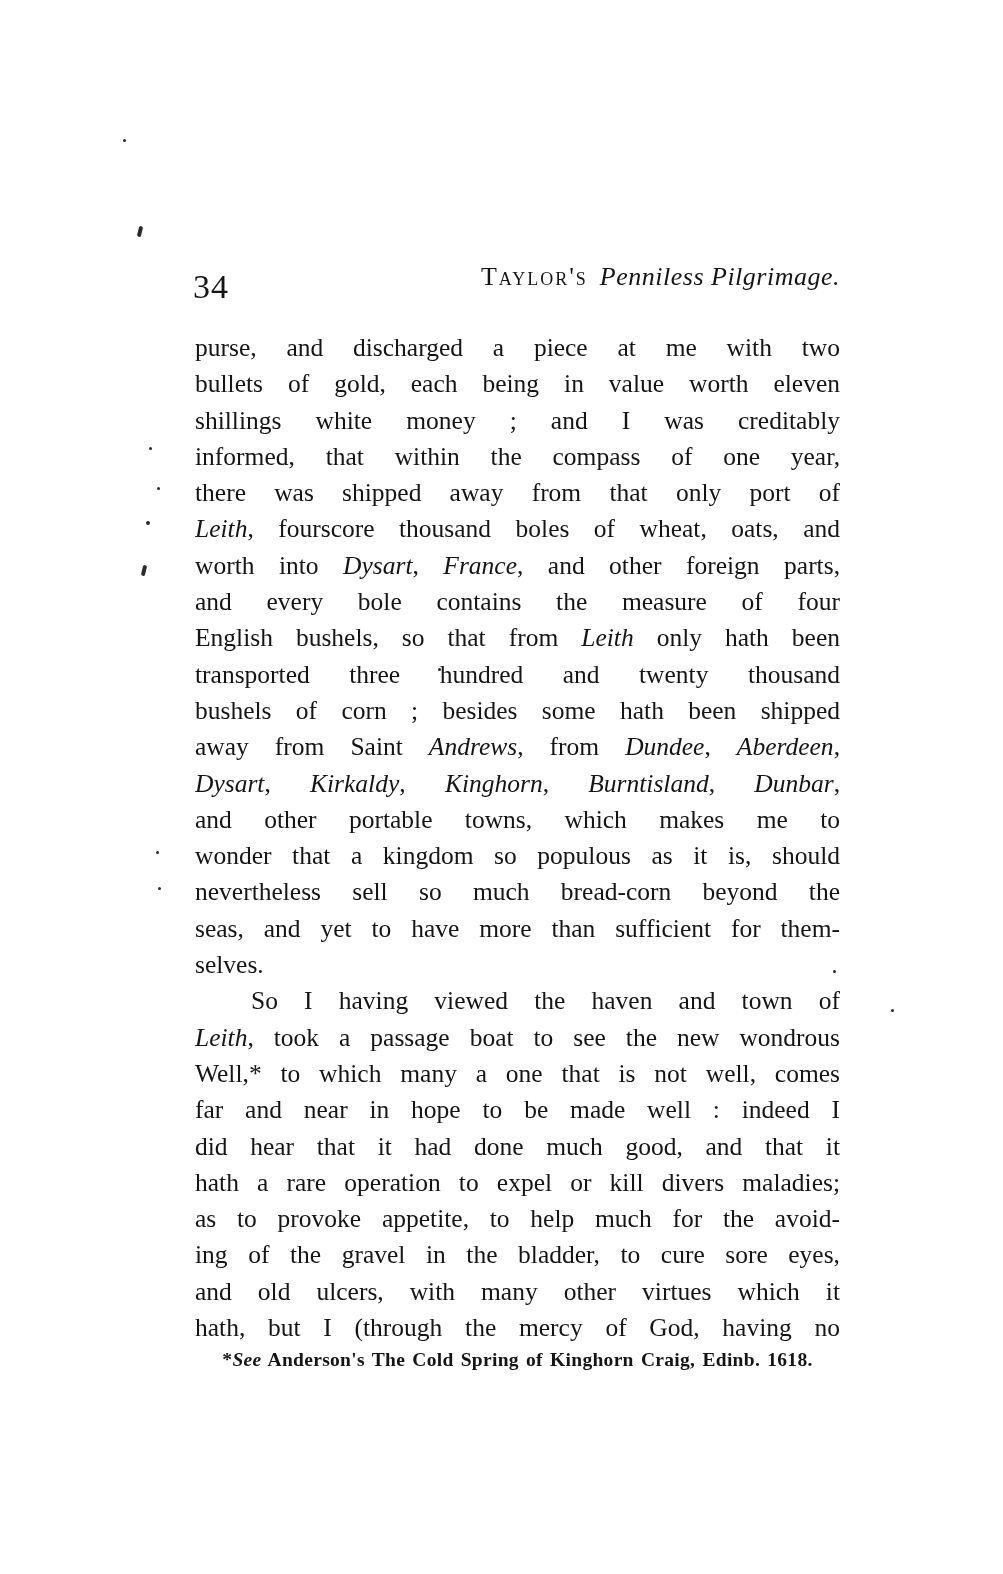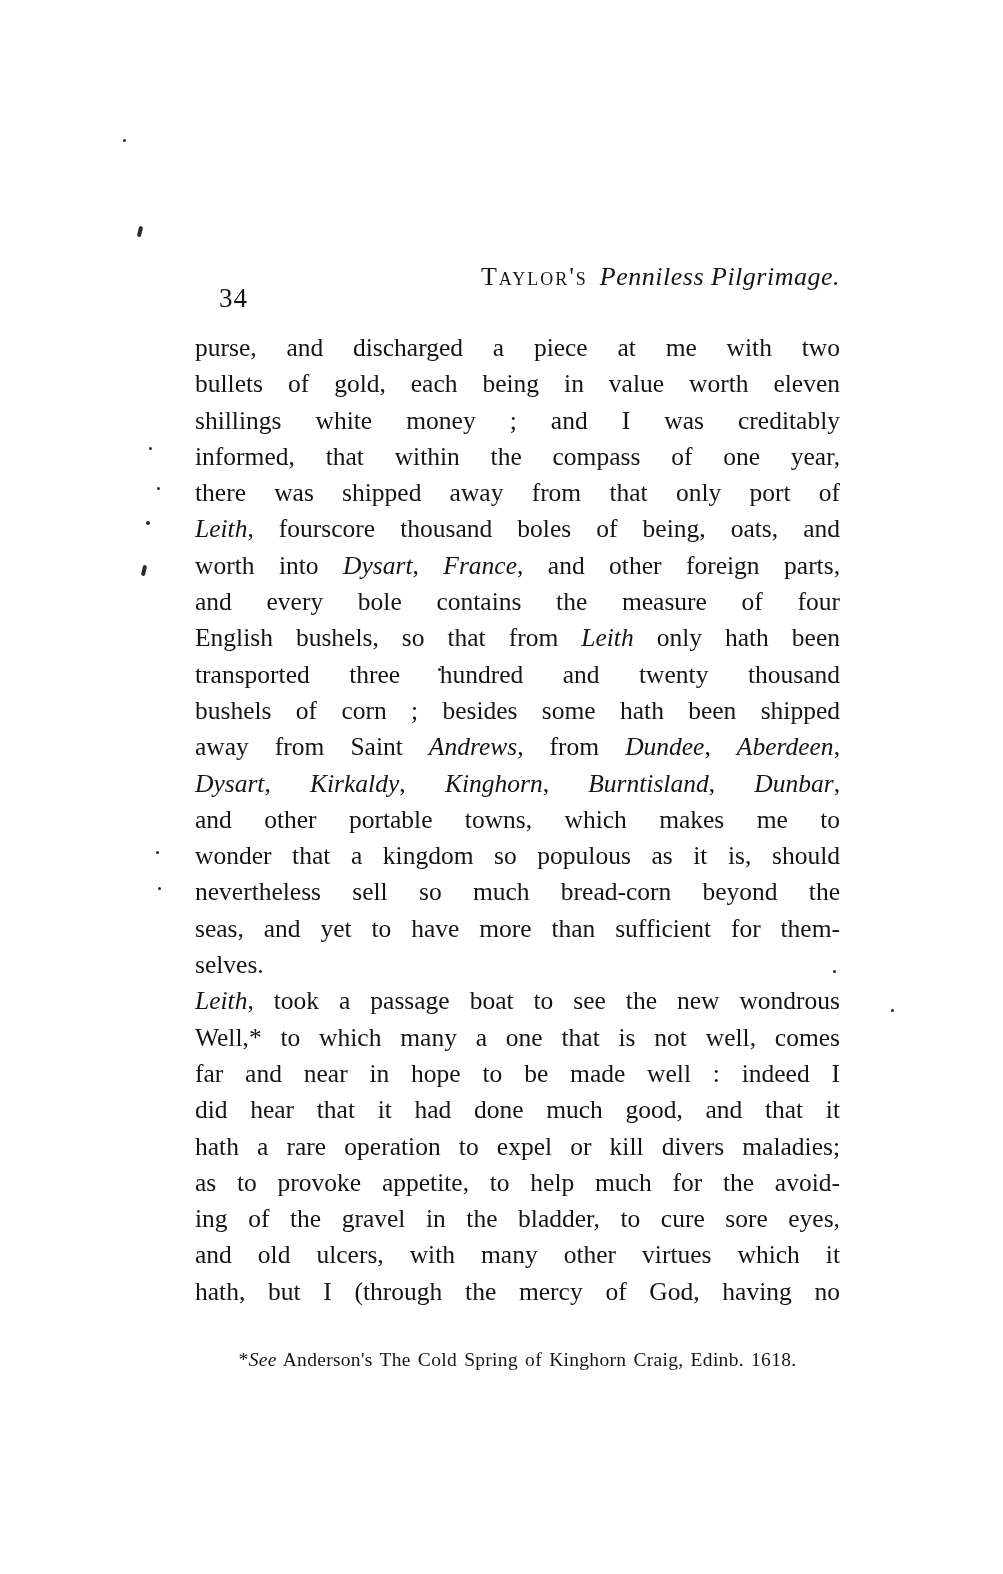--- a/index.html
+++ b/index.html
@@ -25,24 +25,23 @@
   .page-header {
     position: absolute;
     top: 262px;
     left: 195px;
     width: 645px;
     height: 42px;
   }
   .page-number {
     position: absolute;
     left: -2px;
-    top: 21px;
-    font-size: 27px;
+    top: 6px;
+    font-size: 34px;
     letter-spacing: 1px;
-    margin-left: 26px;
   }
   .running-title {
     position: absolute;
     left: 0;
     right: 0;
     top: 0;
     text-align: right;
     font-size: 26px;
     white-space: nowrap;
   }
@@ -84,21 +83,21 @@
   }
 
   
   .footnote {
     position: absolute;
     left: 195px;
     top: 1349px;
     width: 645px;
     text-align: center;
     font-size: 19.5px;
-    font-weight: 400;
+    font-weight: 700;
     letter-spacing: 0.3px;
     word-spacing: 2px;
   }
 
   
   .speck {
     position: absolute;
     background: #2a2a2a;
     border-radius: 50%;
   }
@@ -133,33 +132,34 @@
       <span class="author">Taylor's</span><span class="work">Penniless Pilgrimage.</span>
     </div>
   </header>
 
   <main id="text-block">
       <div class="line"><span>purse, and discharged a piece at me with two</span></div>
       <div class="line"><span>bullets of gold, each being in value worth eleven</span></div>
       <div class="line"><span>shillings white money ; and I was creditably</span></div>
       <div class="line"><span>informed, that within the compass of one year,</span></div>
       <div class="line"><span>there was shipped away from that only port of</span></div>
-      <div class="line"><span class="italic">Leith</span><span>, fourscore thousand boles of being, oats, and</span></div>
+      <div class="line"><span class="italic">Leith</span><span>, fourscore thousand boles of wheat, oats, and</span></div>
       <div class="line"><span>worth into </span><span class="italic">Dysart</span><span>, </span><span class="italic">France</span><span>, and other foreign parts,</span></div>
       <div class="line"><span>and every bole contains the measure of four</span></div>
       <div class="line"><span>English bushels, so that from </span><span class="italic">Leith</span><span> only hath been</span></div>
       <div class="line"><span>transported three hundred and twenty thousand</span></div>
       <div class="line"><span>bushels of corn ; besides some hath been shipped</span></div>
       <div class="line"><span>away from Saint </span><span class="italic">Andrews</span><span>, from </span><span class="italic">Dundee</span><span>, </span><span class="italic">Aberdeen</span><span>,</span></div>
       <div class="line"><span class="italic">Dysart</span><span>, </span><span class="italic">Kirkaldy</span><span>, </span><span class="italic">Kinghorn</span><span>, </span><span class="italic">Burntisland</span><span>, </span><span class="italic">Dunbar</span><span>,</span></div>
       <div class="line"><span>and other portable towns, which makes me to</span></div>
       <div class="line"><span>wonder that a kingdom so populous as it is, should</span></div>
       <div class="line"><span>nevertheless sell so much bread-corn beyond the</span></div>
       <div class="line"><span>seas, and yet to have more than sufficient for them-</span></div>
       <div class="line no-justify"><span>selves.</span></div>
+      <div class="line indent"><span>So I having viewed the haven and town of</span></div>
       <div class="line"><span class="italic">Leith</span><span>, took a passage boat to see the new wondrous</span></div>
       <div class="line"><span>Well,* to which many a one that is not well, comes</span></div>
       <div class="line"><span>far and near in hope to be made well :  indeed I</span></div>
       <div class="line"><span>did hear that it had done much good, and that it</span></div>
       <div class="line"><span>hath a rare operation to expel or kill divers maladies;</span></div>
       <div class="line"><span>as to provoke appetite, to help much for the avoid-</span></div>
       <div class="line"><span>ing of the gravel in the bladder, to cure sore eyes,</span></div>
       <div class="line"><span>and old ulcers, with many other virtues which it</span></div>
       <div class="line"><span>hath, but I (through the mercy of God, having no</span></div>
     </main>

